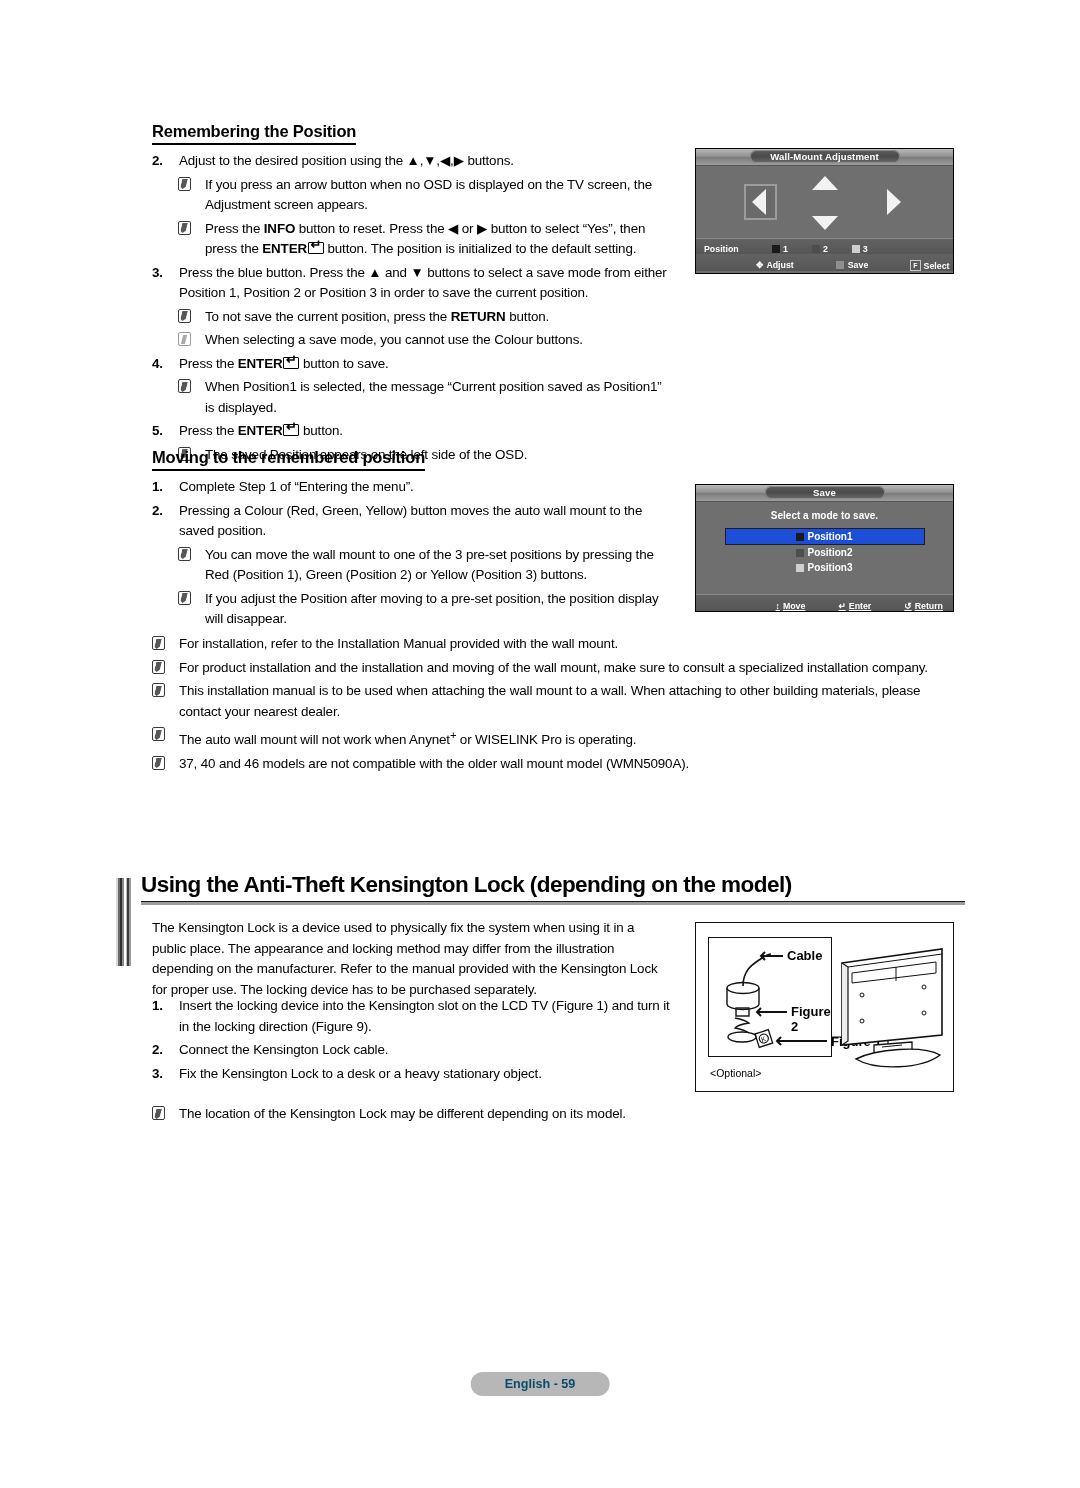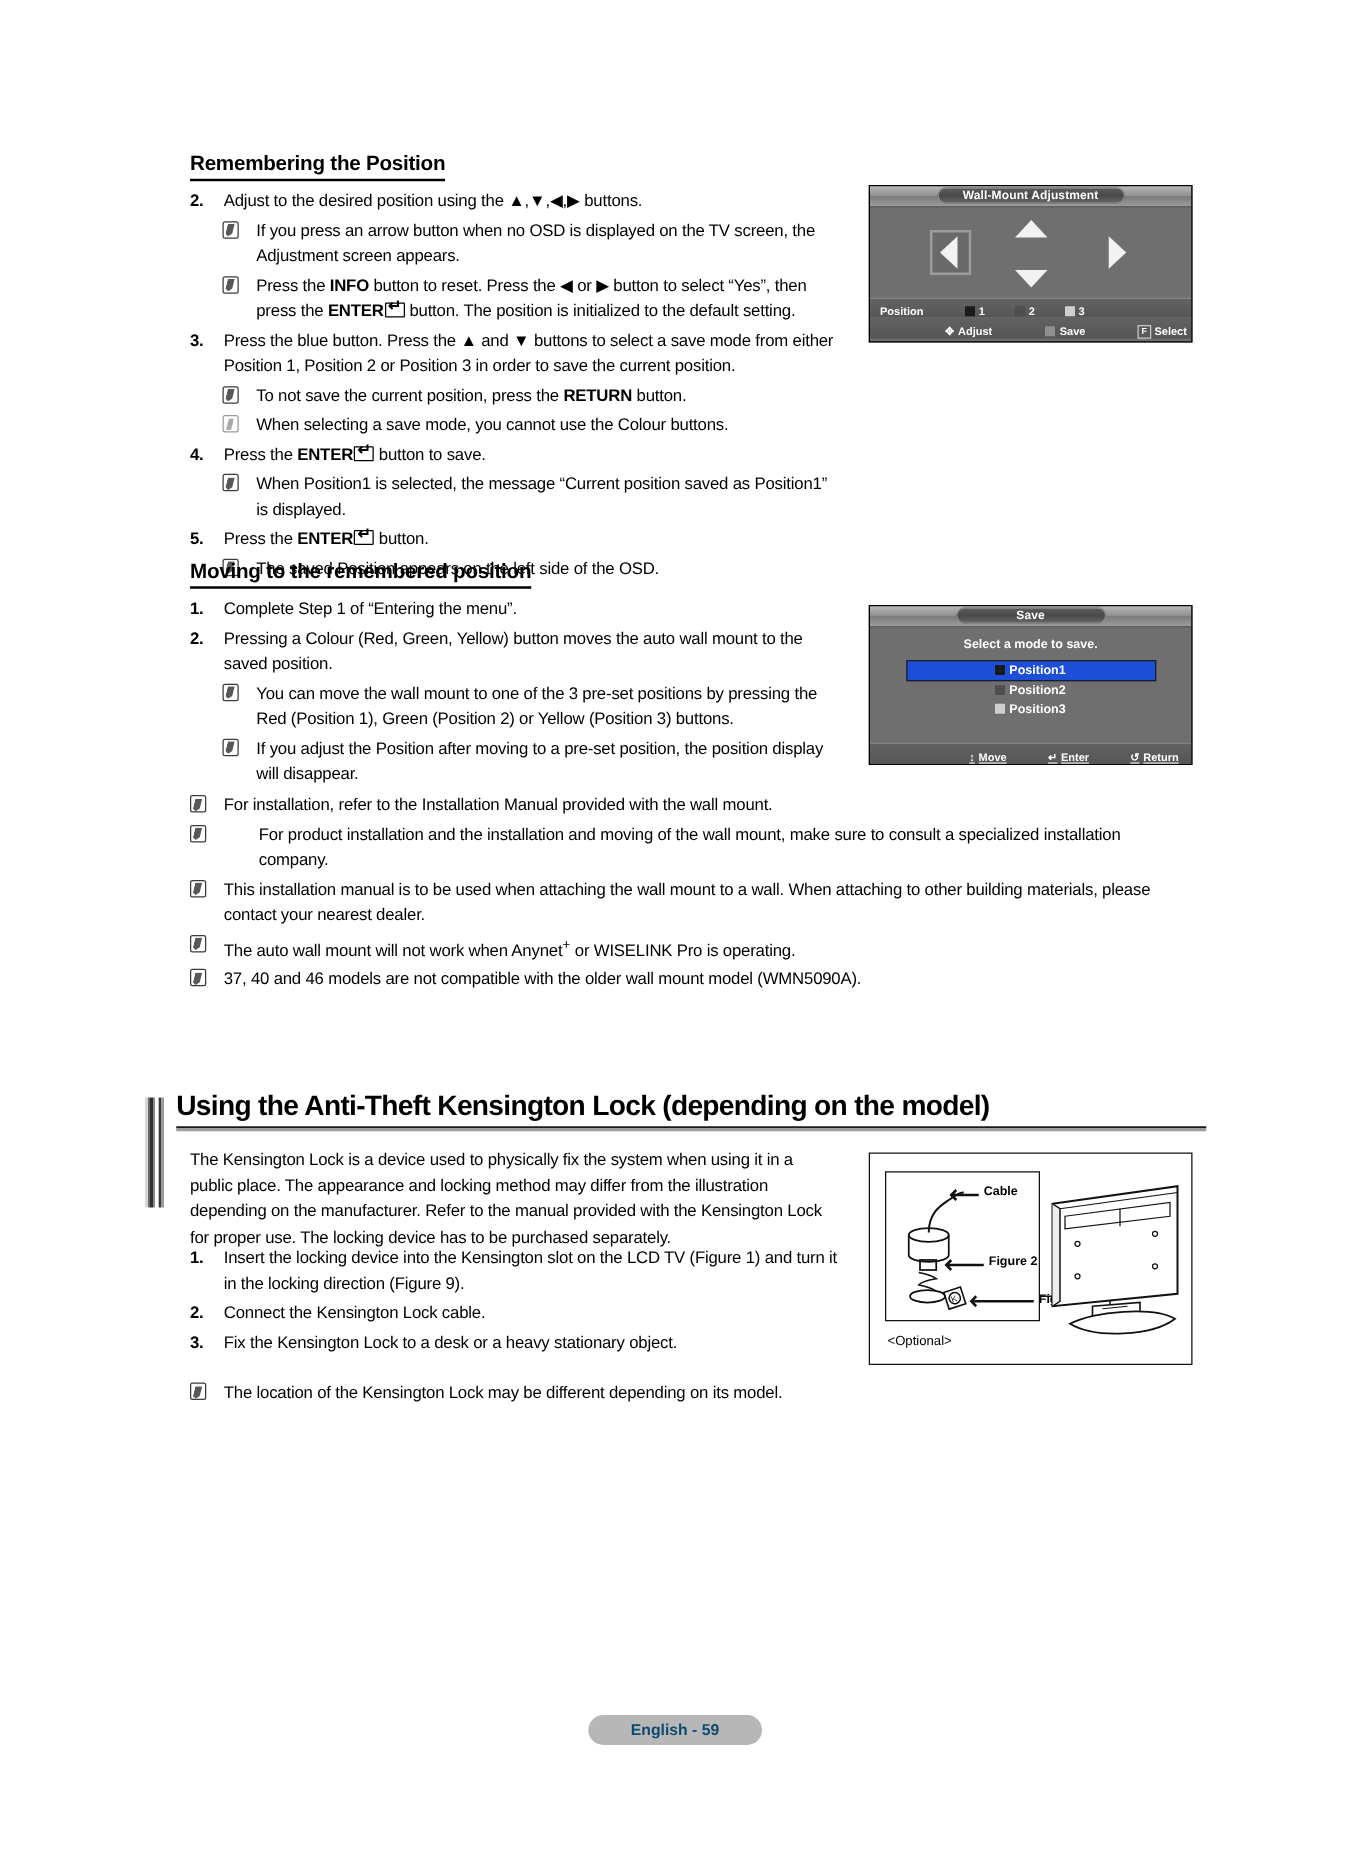--- a/index.html
+++ b/index.html
@@ -128,21 +128,21 @@
     position:absolute; left:50%; transform:translateX(-50%); bottom:92px;
     background:#b7b7b7; border-radius:12px; padding:5px 34px;
     font-size:12.6px; font-weight:bold; color:#0c4a6e;
   }
 
   
   .kbox{
     position:absolute; border:1.4px solid #111; background:#fff;
   }
   .kinner{ position:absolute; border:1.6px solid #111; background:#fff; }
-  .klabel{ position:absolute; font-size:10px; font-weight:bold; }
+  .klabel{ position:absolute; font-size:13px; font-weight:bold; }
   .koptional{ position:absolute; font-size:10.5px; }
 </style>
 </head>
 <body>
 
 <div class="page">
 
   <div style="position:absolute; left:152px; top:122px; width:520px;">
     <div class="sec-head">Remembering the Position</div>
     <div id="rem-list" style="margin-top:6px;">
@@ -258,21 +258,21 @@
         </span>
     </div>
   </div>
 
   <div style="position:absolute; left:152px; top:634px; width:790px;">
     <div id="caut-list">
         <div class="row" style="margin-top: 0px;">
           <div class="noteicon" style="padding-left: 0px; width: 27px;"><span class="ni"></span></div>
           <div class="txt">For installation, refer to the Installation Manual provided with the wall mount.</div>
         </div>
-        <div class="row" style="margin-top: 3px; gap: 28px;">
+        <div class="row" style="margin-top: 3px;">
           <div class="noteicon" style="padding-left: 0px; width: 27px;"><span class="ni"></span></div>
           <div class="txt">For product installation and the installation and moving of the wall mount, make sure to consult a specialized installation company.</div>
         </div>
         <div class="row" style="margin-top: 3px;">
           <div class="noteicon" style="padding-left: 0px; width: 27px;"><span class="ni"></span></div>
           <div class="txt">This installation manual is to be used when attaching the wall mount to a wall. When attaching to other building materials, please contact your nearest dealer.</div>
         </div>
         <div class="row" style="margin-top: 3px;">
           <div class="noteicon" style="padding-left: 0px; width: 27px;"><span class="ni"></span></div>
           <div class="txt">The auto wall mount will not work when Anynet<sup>+</sup> or WISELINK Pro is operating.</div>

